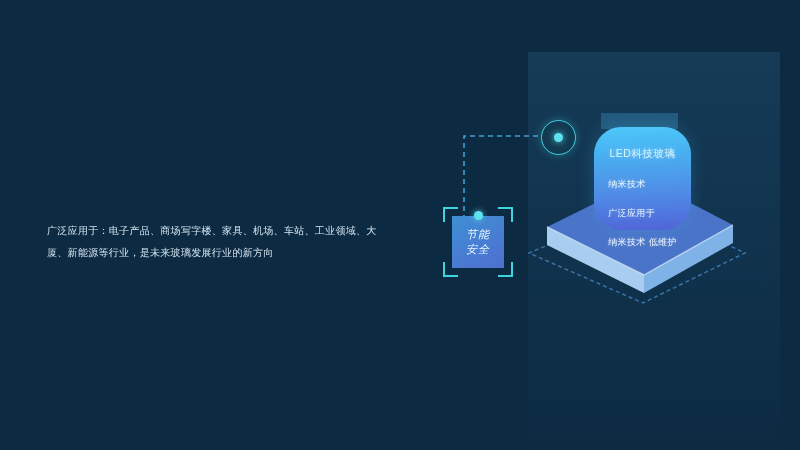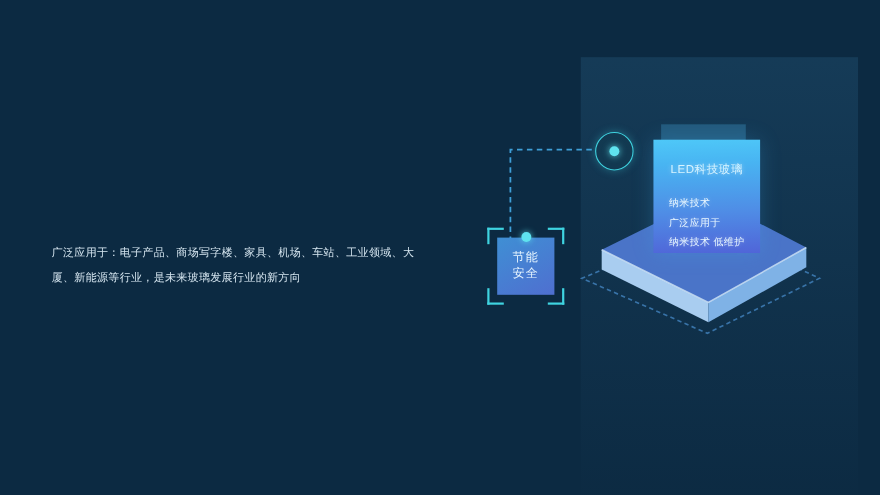--- a/index.html
+++ b/index.html
@@ -54,21 +54,21 @@
   }
 
   
   .badge-wrap{position:absolute;left:443px;top:207px;width:70px;height:70px;}
   .badge-box{
     position:absolute;left:9px;top:9px;width:52px;height:52px;
     background:linear-gradient(150deg,#3f8fd4 0%,#4f6fd0 100%);
     display:flex;flex-direction:column;align-items:center;justify-content:center;
   }
   .badge-box span{
-    color:#e8f6ff;font-size:11px;line-height:15px;letter-spacing:1px;
+    color:#e8f6ff;font-size:11px;line-height:15px;letter-spacing:1px;font-style:italic;
   }
   .corner{position:absolute;width:13px;height:13px;}
   .corner.tl{left:0;top:0;border-left:2px solid #3fd3e0;border-top:2px solid #3fd3e0;}
   .corner.tr{right:0;top:0;border-right:2px solid #3fd3e0;border-top:2px solid #3fd3e0;}
   .corner.bl{left:0;bottom:0;border-left:2px solid #3fd3e0;border-bottom:2px solid #3fd3e0;}
   .corner.br{right:0;bottom:0;border-right:2px solid #3fd3e0;border-bottom:2px solid #3fd3e0;}
   .badge-dot{
     position:absolute;left:50%;top:4px;width:9px;height:9px;margin-left:-4.5px;
     border-radius:50%;background:#5fe3ef;box-shadow:0 0 6px rgba(95,227,239,.8);
   }
@@ -79,26 +79,27 @@
   
   .panel-back{
     position:absolute;left:601px;top:113px;width:77px;height:16px;
     background:#235a7d;
   }
   .glass-panel{
     position:absolute;left:594px;top:127px;width:97px;height:103px;
     background:linear-gradient(178deg,#4ec8f8 0%,#48b4f2 22%,#4f8ee6 62%,#5065d8 100%);
     display:flex;flex-direction:column;align-items:center;
     box-shadow:0 0 18px rgba(70,180,245,.22);
+    border-radius:27px;
   }
   .glass-title{
     margin-top:20px;color:#d8f4ff;font-size:10.5px;letter-spacing:.5px;
     text-shadow:0 0 5px rgba(255,255,255,.45);
   }
-  .glass-list{margin-top:17px;display:flex;flex-direction:column;gap:5px;align-items:flex-start;}
+  .glass-list{margin-top:17px;display:flex;flex-direction:column;gap:16px;align-items:flex-start;}
   .glass-list li{
     list-style:none;color:#eaf8ff;font-size:9px;letter-spacing:.4px;
     text-shadow:0 0 4px rgba(255,255,255,.3);
   }
   .glass-list{padding:0;margin-left:0;}
 </style>
 </head>
 <body>
 
 <div class="slide">

